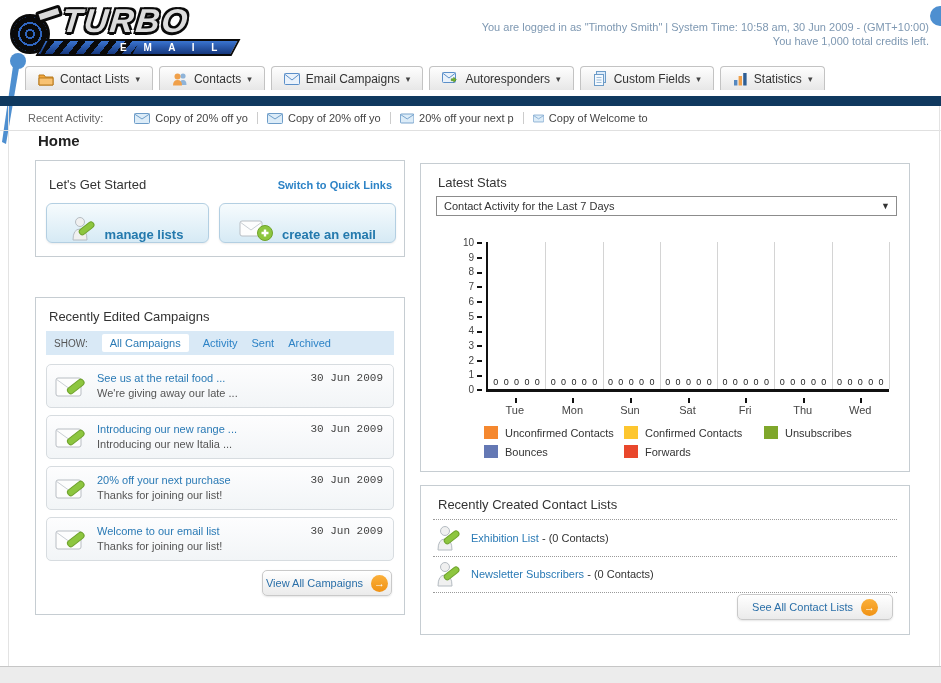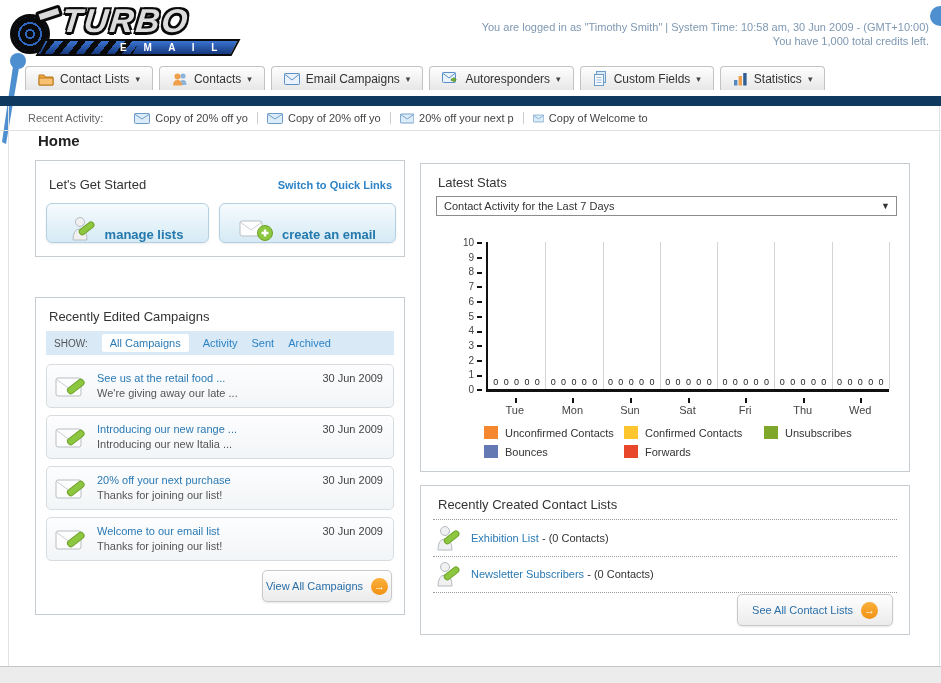--- a/index.html
+++ b/index.html
@@ -78,23 +78,23 @@
   .show-bar { position:absolute; left:10px; right:10px; top:33px; height:24px; background:#d9e9f6;
     display:flex; align-items:center; font-size:11px; gap:14px; padding:0 8px; }
   .show-label { font-size:10px; color:#555; }
   .filter { color:#2d83c6; cursor:pointer; }
   .filter.active { background:#fff; color:#2a7ab5; padding:3px 8px; border-radius:2px; }
   .camp-row { position:absolute; left:10px; right:10px; height:44px; border:1px solid #d7dce0; border-radius:5px;
     background:linear-gradient(#fdfdfe,#f2f5f7); cursor:pointer; }
   .camp-icon { position:absolute; left:8px; top:9px; }
   .camp-title { position:absolute; left:50px; top:7px; font-size:11px; color:#2a7ab5; cursor:pointer; }
   .camp-sub { position:absolute; left:50px; top:22px; font-size:11px; color:#555; }
-  .camp-date { position:absolute; right:10px; top:7px; font-size:11px; color:#444; }
-
-  .pill-btn { position:absolute; height:32px; border:1px solid #c9c9c9; border-radius:5px;
+  .camp-date { position:absolute; right:10px; top:7px; font-size:11px; color:#444;font-family:Liberation Mono, monospace; }
+
+  .pill-btn { position:absolute; height:26px; border:1px solid #c9c9c9; border-radius:5px;
     background:linear-gradient(#ffffff,#ebebeb); display:flex; align-items:center; justify-content:center; gap:8px;
     font-size:11px; color:#2a6fa8; cursor:pointer; box-shadow:0 1px 2px rgba(0,0,0,.1); }
   .arrow-circle { width:17px; height:17px; border-radius:50%; background:linear-gradient(#fbb03b,#f09214);
     color:#fff; font-size:11px; font-weight:bold; display:inline-flex; align-items:center; justify-content:center; }
   .btn-viewall { right:12px; top:272px; width:130px; }
 
   
   .p-stats { left:420px; top:163px; width:490px; height:309px; }
   .p-stats .panel-head { position:absolute; left:17px; top:11px; }
   .stats-select { position:absolute; left:15px; right:12px; top:32px; height:20px; border:1px solid #8c8c8c;

